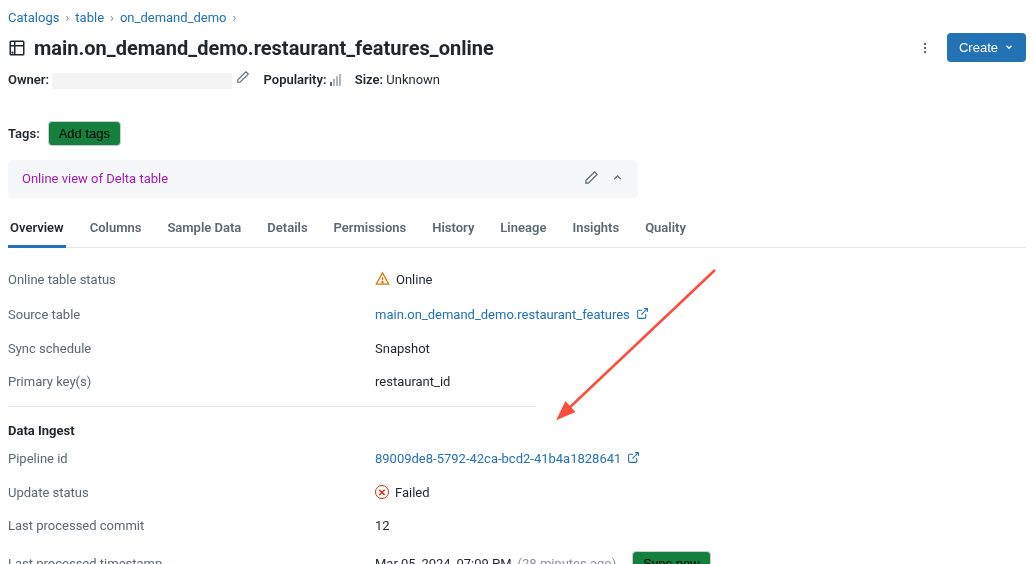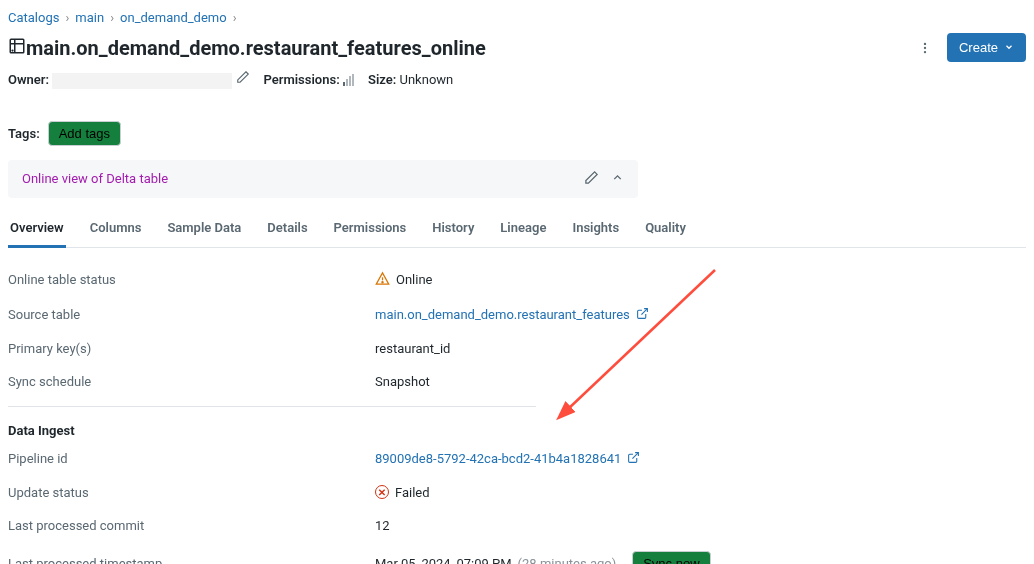--- a/index.html
+++ b/index.html
@@ -10,21 +10,21 @@
     font-size: 13px;
     color: #1f272d;
     background: #fff;
     width: 1034px;
   }
   a { color: #2272b4; text-decoration: none; cursor: pointer; }
   .breadcrumb { display: flex; align-items: center; gap: 6px; font-size: 13px; padding: 2px 0 6px 0; }
   .breadcrumb .sep { color: #8a8a8a; }
   .breadcrumb a { color: #2272b4; }
   .title-row { display: flex; align-items: center; justify-content: space-between; margin: 2px 0 8px 0; }
-  .title-left { display: flex; align-items: center; }
+  .title-left { display: flex; align-items: flex-end; gap: 8px; }
   .title { font-size: 20px; font-weight: 700; }
   .title-right { display: flex; align-items: center; gap: 10px; }
   .kebab { width: 24px; height: 24px; display: flex; align-items: center; justify-content: center; cursor: pointer; border-radius: 4px; }
   .create-btn {
     background: #2272b4; color: #fff; border: none; border-radius: 4px;
     padding: 7px 12px; font-size: 13px; font-weight: 500; cursor: pointer;
     display: flex; align-items: center; gap: 6px;
   }
   .meta-row { display: flex; align-items: center; gap: 14px; font-size: 13px; margin-bottom: 10px; }
   .meta-row .label { font-weight: 600; }
@@ -62,21 +62,21 @@
   .muted { color: #8a9299; }
   .sync-btn { margin-left: 10px; }
   .arrow-annot { position: absolute; pointer-events: none; }
 </style>
 </head>
 <body>
 
 <div class="breadcrumb">
   <a>Catalogs</a>
   <span class="sep">›</span>
-  <a>main</a>
+  <a>table</a>
   <span class="sep">›</span>
   <a>on_demand_demo</a>
   <span class="sep">›</span>
 </div>
 
 <div class="title-row">
   <div class="title-left">
     <span>
       <svg width="18" height="18" viewBox="0 0 24 24" fill="none" stroke="#1f272d" stroke-width="2">
         <rect x="3" y="3" width="18" height="18" rx="1"></rect>
@@ -110,21 +110,21 @@
   <span>
     <span class="label">Owner:</span>
     <span class="owner-box"></span>
     <span class="pencil">
       <svg width="14" height="14" viewBox="0 0 24 24" fill="none" stroke="currentColor" stroke-width="2">
           <path d="M17 3l4 4L7 21H3v-4L17 3z"></path>
         </svg>
     </span>
   </span>
   <span>
-    <span class="label">Permissions:</span>
+    <span class="label">Popularity:</span>
     <span class="bars">
         <span></span>
         <span></span>
         <span></span>
         <span></span>
       </span>
   </span>
   <span>
     <span class="label">Size:</span>
     <span>Unknown</span>
@@ -185,29 +185,29 @@
       <span class="ext-icon">
         <svg width="13" height="13" viewBox="0 0 24 24" fill="none" stroke="currentColor" stroke-width="2">
             <path d="M18 13v6a2 2 0 0 1-2 2H5a2 2 0 0 1-2-2V8a2 2 0 0 1 2-2h6"></path>
             <polyline points="15 3 21 3 21 9"></polyline>
             <line x1="10" y1="14" x2="21" y2="3"></line>
           </svg>
       </span>
     </div>
   </div>
   <div class="kv">
+    <div class="k">Sync schedule</div>
+    <div class="v">
+        <span>Snapshot</span>
+      </div>
+  </div>
+  <div class="kv">
     <div class="k">Primary key(s)</div>
     <div class="v">
         <span>restaurant_id</span>
-      </div>
-  </div>
-  <div class="kv">
-    <div class="k">Sync schedule</div>
-    <div class="v">
-        <span>Snapshot</span>
       </div>
   </div>
 
   <hr class="hr">
 
   <div class="section-heading">Data Ingest</div>
 
   <div class="kv">
     <div class="k">Pipeline id</div>
     <div class="v">

